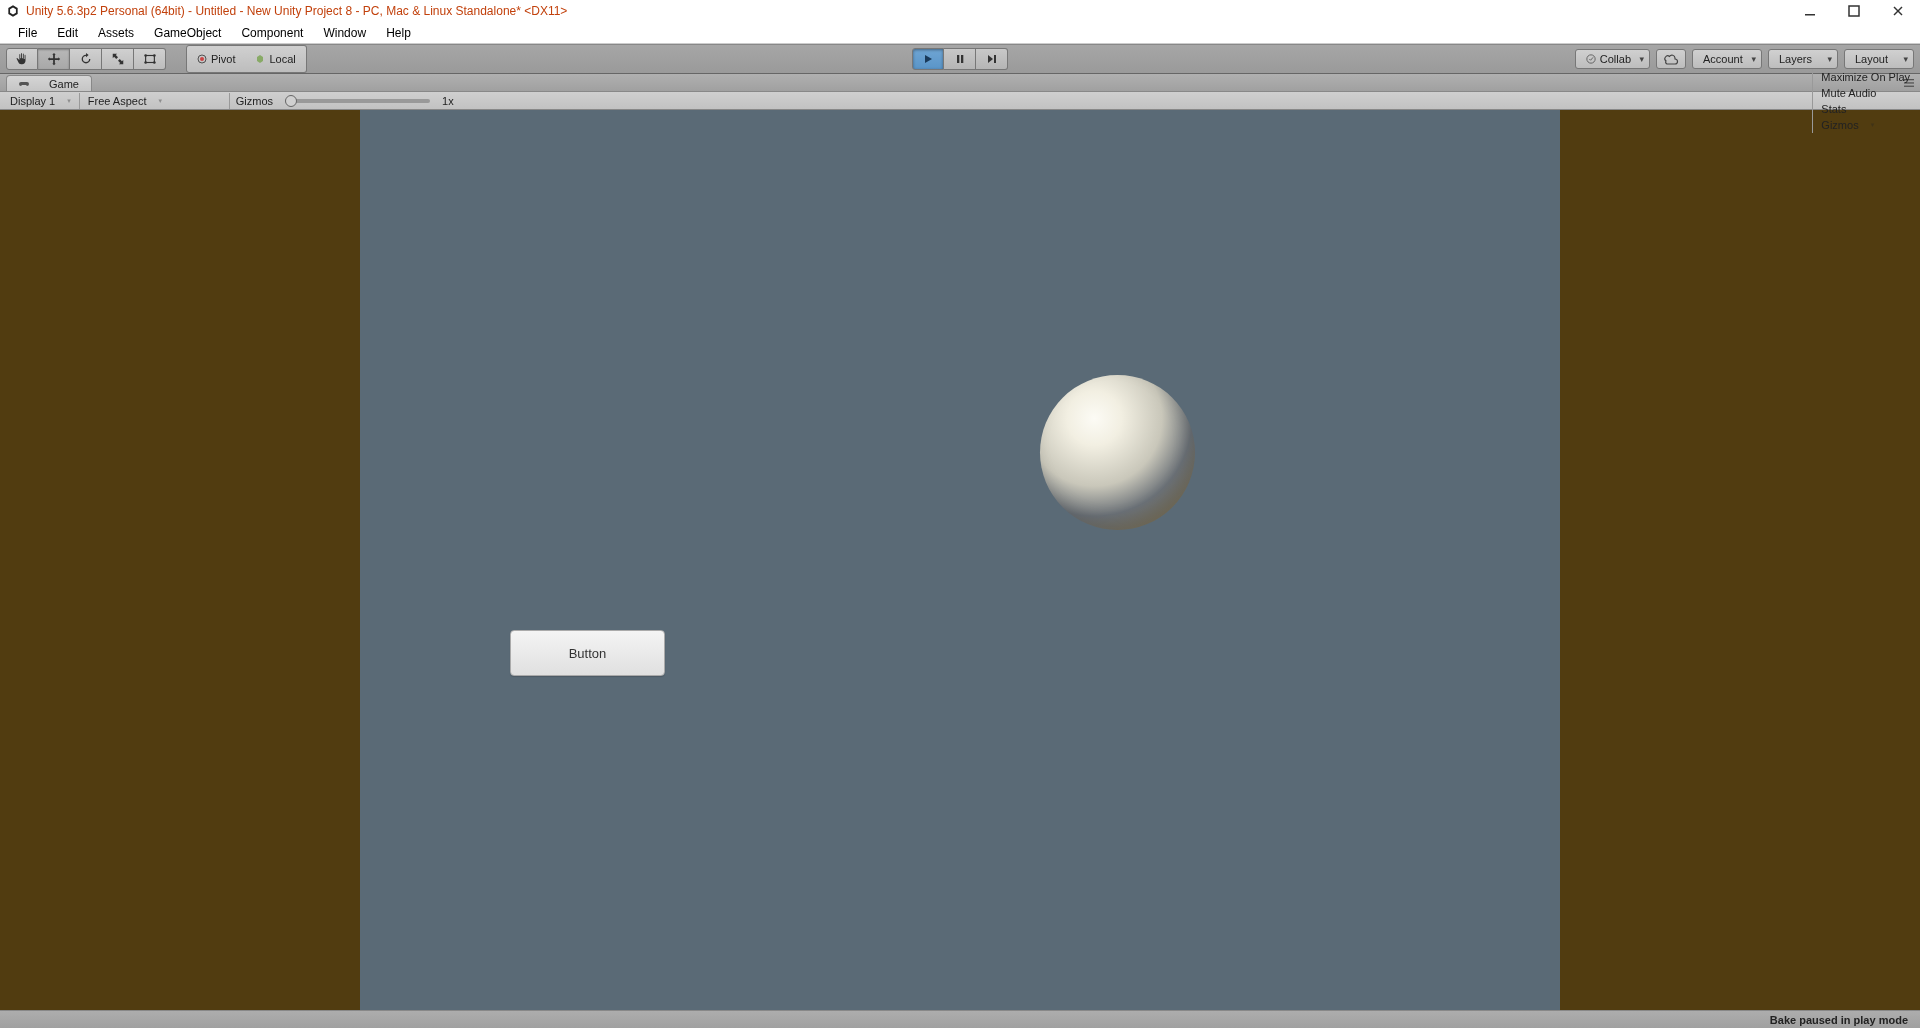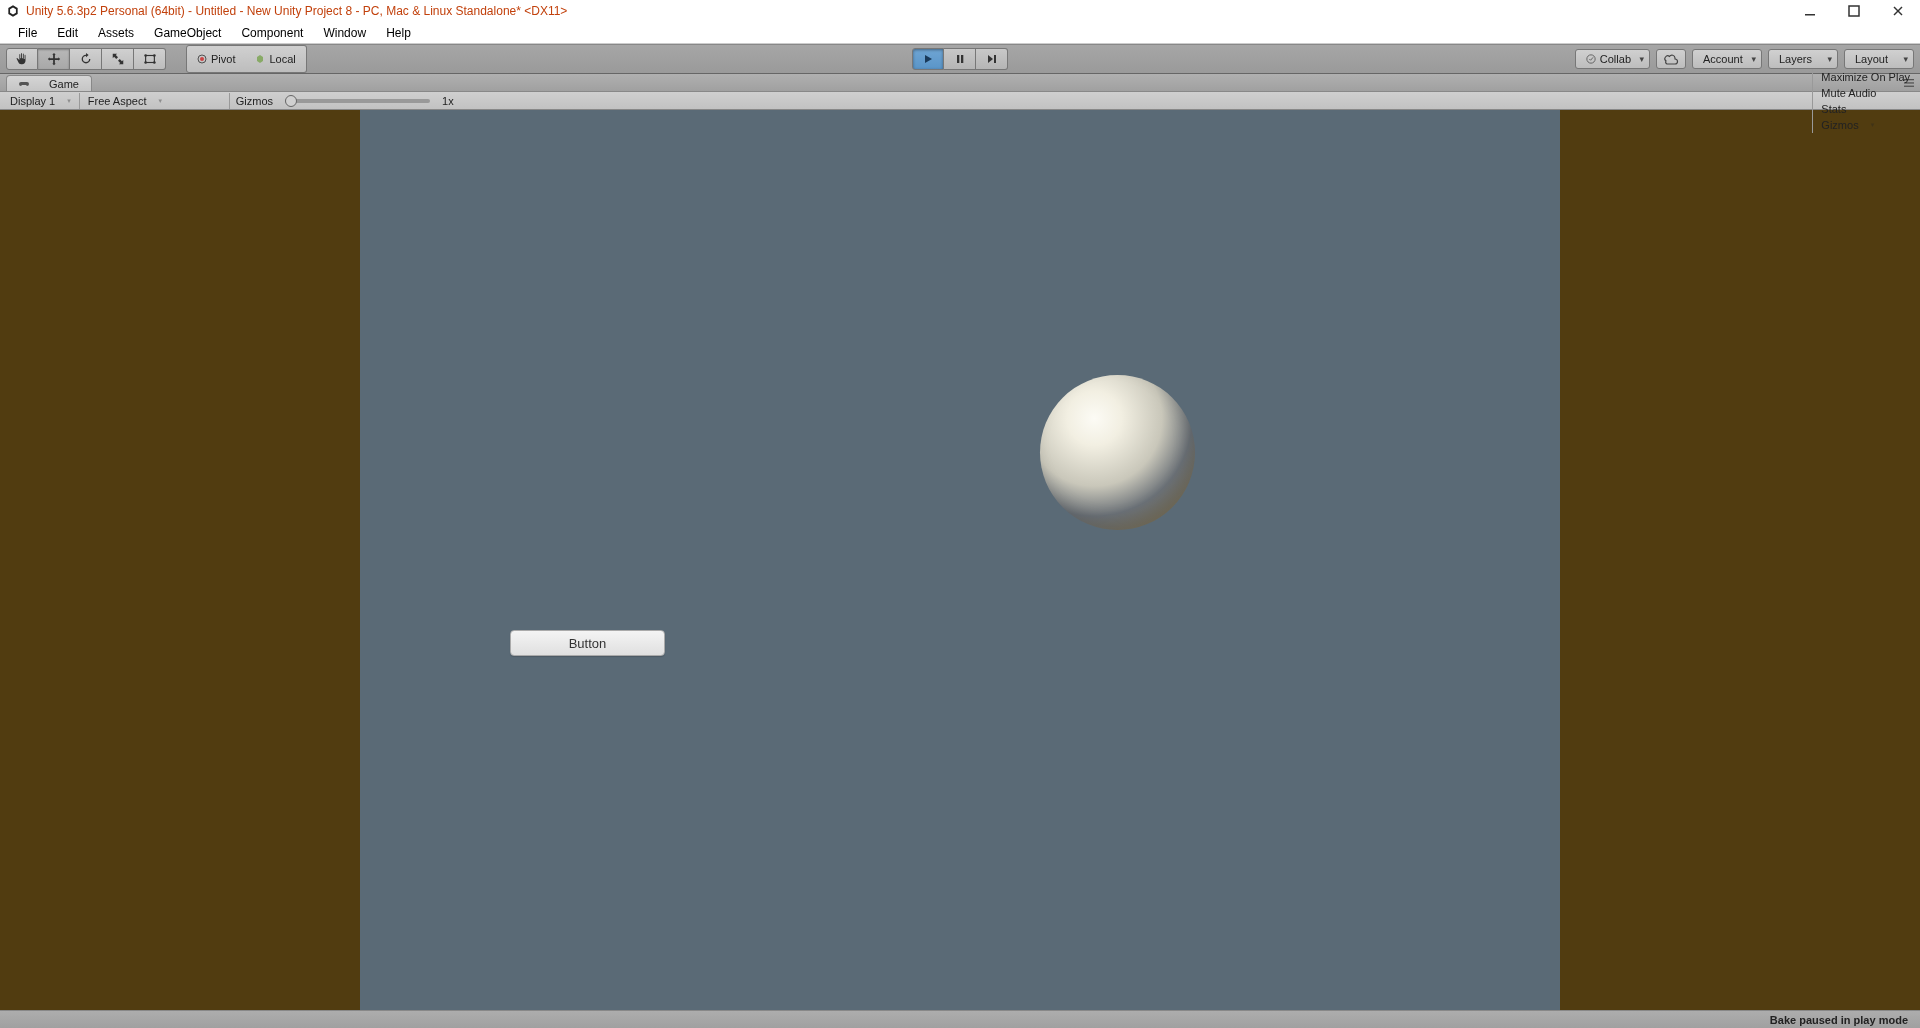--- a/index.html
+++ b/index.html
@@ -59,21 +59,21 @@
 .game-toolbar .slider-thumb { position: absolute; left: 0; top: -4px; width: 12px; height: 12px; background: #d0d0d0; border: 1px solid #666; border-radius: 50%; }
 .game-toolbar-right { margin-left: auto; display: flex; flex-direction: column; }
 .game-toolbar-right .gt-btn { border-left: 1px solid #999; border-right: none; }
 
 
 .viewport-wrapper { height: calc(1028px - 22px - 22px - 30px - 18px - 18px - 18px); background: #513c10; display: flex; justify-content: center; }
 .viewport-inner { width: 1200px; height: 100%; background: #5a6a76; position: relative; overflow: hidden; }
 
 .sphere { position: absolute; left: 680px; top: 265px; width: 155px; height: 155px; border-radius: 50%; background: radial-gradient(circle at 35% 28%, #fcfbf5 0%, #f2efe2 18%, #c9c7ba 45%, #6c7278 65%, #8b7a52 90%, #5a4a2a 100%); box-shadow: inset -6px -10px 16px rgba(0,0,0,0.15); }
 
-.game-button { position: absolute; left: 150px; top: 520px; width: 155px; height: 26px; background: linear-gradient(to bottom, #f4f4f4, #e0e0e0); border: 1px solid #aaa; border-radius: 4px; font-size: 13px; color: #333; display: flex; align-items: center; justify-content: center; box-shadow: 0 1px 1px rgba(0,0,0,0.15); }
+.game-button { position: absolute; left: 150px; top: 520px; width: 155px; height: 46px; background: linear-gradient(to bottom, #f4f4f4, #e0e0e0); border: 1px solid #aaa; border-radius: 4px; font-size: 13px; color: #333; display: flex; align-items: center; justify-content: center; box-shadow: 0 1px 1px rgba(0,0,0,0.15); }
 
 
 .statusbar { height: 18px; background: linear-gradient(to bottom, #adadad, #a0a0a0); border-top: 1px solid #888; display: flex; align-items: center; font-size: 11px; color: #222; }
 .statusbar .status-right { margin-left: auto; padding-right: 12px; font-weight: bold; color: #222; }
 
 svg.icon { width: 14px; height: 14px; fill: #333; }
 svg.play-icon { width: 12px; height: 12px; fill: #333; }
 </style>
 </head>
 <body>

